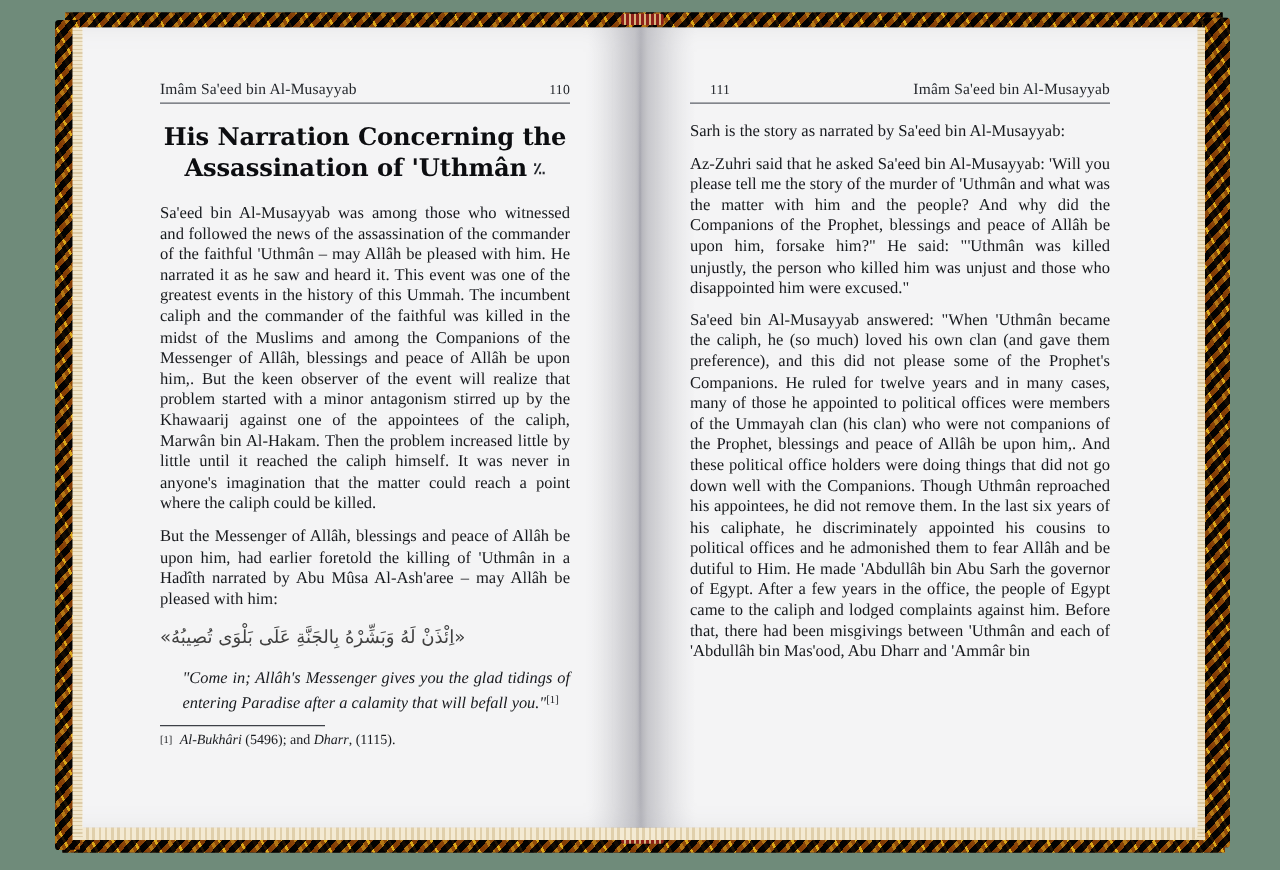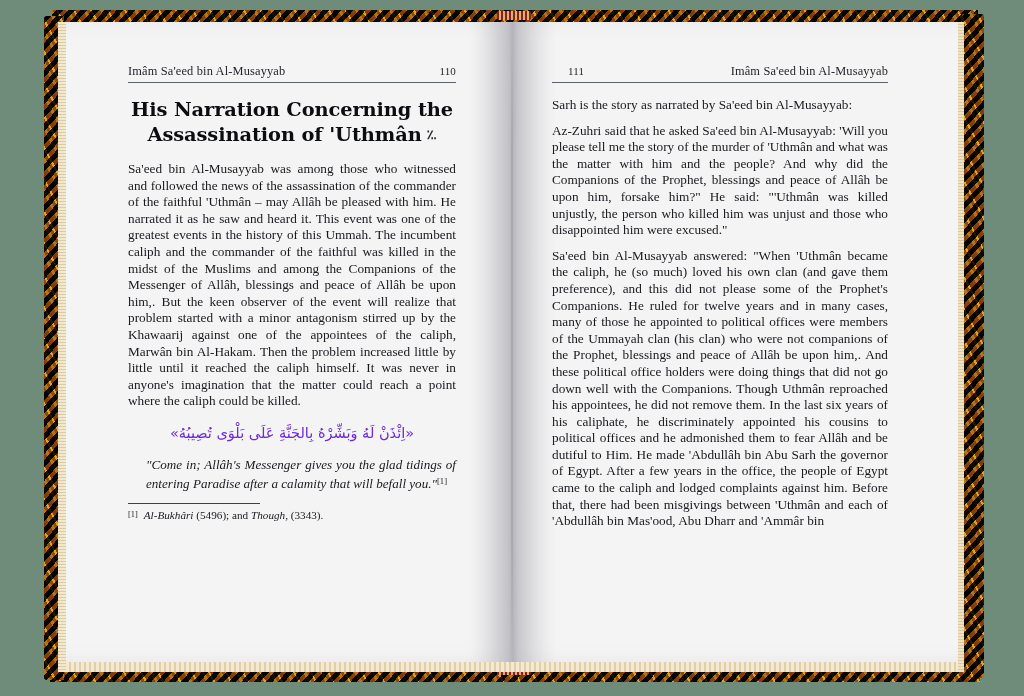--- a/index.html
+++ b/index.html
@@ -93,23 +93,23 @@
     margin:0 0 10px 0;
     font-size:13.25px;line-height:16.6px;
     color:#17191d;text-align:justify;
     text-justify:inter-word;
     -webkit-hyphens:none;hyphens:none;
   }
   p.tight{margin-bottom:9px;}
   i,em{font-style:italic;}
 
   .arabic{
-    direction:rtl;text-align:center;
+    direction:rtl;text-align:left;
     font-family:"DejaVu Sans", sans-serif;
-    font-size:14.5px;line-height:26px;color:#6d28d9;
+    font-size:14.5px;line-height:26px;color:#404040;
     margin:9px 0 11px 0;
   }
 
   blockquote{
     margin:0 0 10px 18px;
     font-style:italic;
     font-size:13.1px;line-height:16.4px;
     color:#17191d;text-align:justify;
   }
   sup{font-size:8.6px;vertical-align:4px;font-style:normal;}
@@ -147,30 +147,31 @@
         <span class="pno">110</span>
       </div>
       <div class="rule"></div>
 
       <h1 class="chapter">
         <span>His Narration Concerning the</span><br>
         <span>Assassination of 'Uthmân</span><span class="honorific">؉</span>
       </h1>
 
       <p>Sa'eed bin Al-Musayyab was among those who witnessed and followed the news of the assassination of the commander of the faithful 'Uthmân – may Allâh be pleased with him. He narrated it as he saw and heard it. This event was one of the greatest events in the history of this Ummah. The incumbent caliph and the commander of the faithful was killed in the midst of the Muslims and among the Companions of the Messenger of Allâh, blessings and peace of Allâh be upon him,. But the keen observer of the event will realize that problem started with a minor antagonism stirred up by the Khawaarij against one of the appointees of the caliph, Marwân bin Al-Hakam. Then the problem increased little by little until it reached the caliph himself. It was never in anyone's imagination that the matter could reach a point where the caliph could be killed.</p>
+      <p>But the Messenger of Allâh, blessings and peace of Allâh be upon him, had earlier foretold the killing of 'Uthmân in a Hadîth narrated by Abu Mûsa Al-Ash'aree – may Allâh be pleased with him:</p>
 
       <div class="arabic">«اِئْذَنْ لَهُ وَبَشِّرْهُ بِالجَنَّةِ عَلَى بَلْوَى تُصِيبُهُ»</div>
 
       <blockquote><span>"Come in; Allâh's Messenger gives you the glad tidings of entering Paradise after a calamity that will befall you."</span><sup>[1]</sup></blockquote>
 
       <div class="fn-rule"></div>
 
       <div class="footnote">
         <span class="mark">[1]</span>
-        <span><i>Al-Bukhâri</i><span> (5496); and </span><i>Though</i><span>, (3343).</span></span>
+        <span><i>Al-Bukhâri</i><span> (5496); and </span><i>Dharr</i><span>, (1115).</span></span>
       </div>
 
     </div>
   </div>
 
   <div class="page page-right">
     <div class="content content-right">
 
       <div class="runhead right">
         <span class="pno">111</span>

